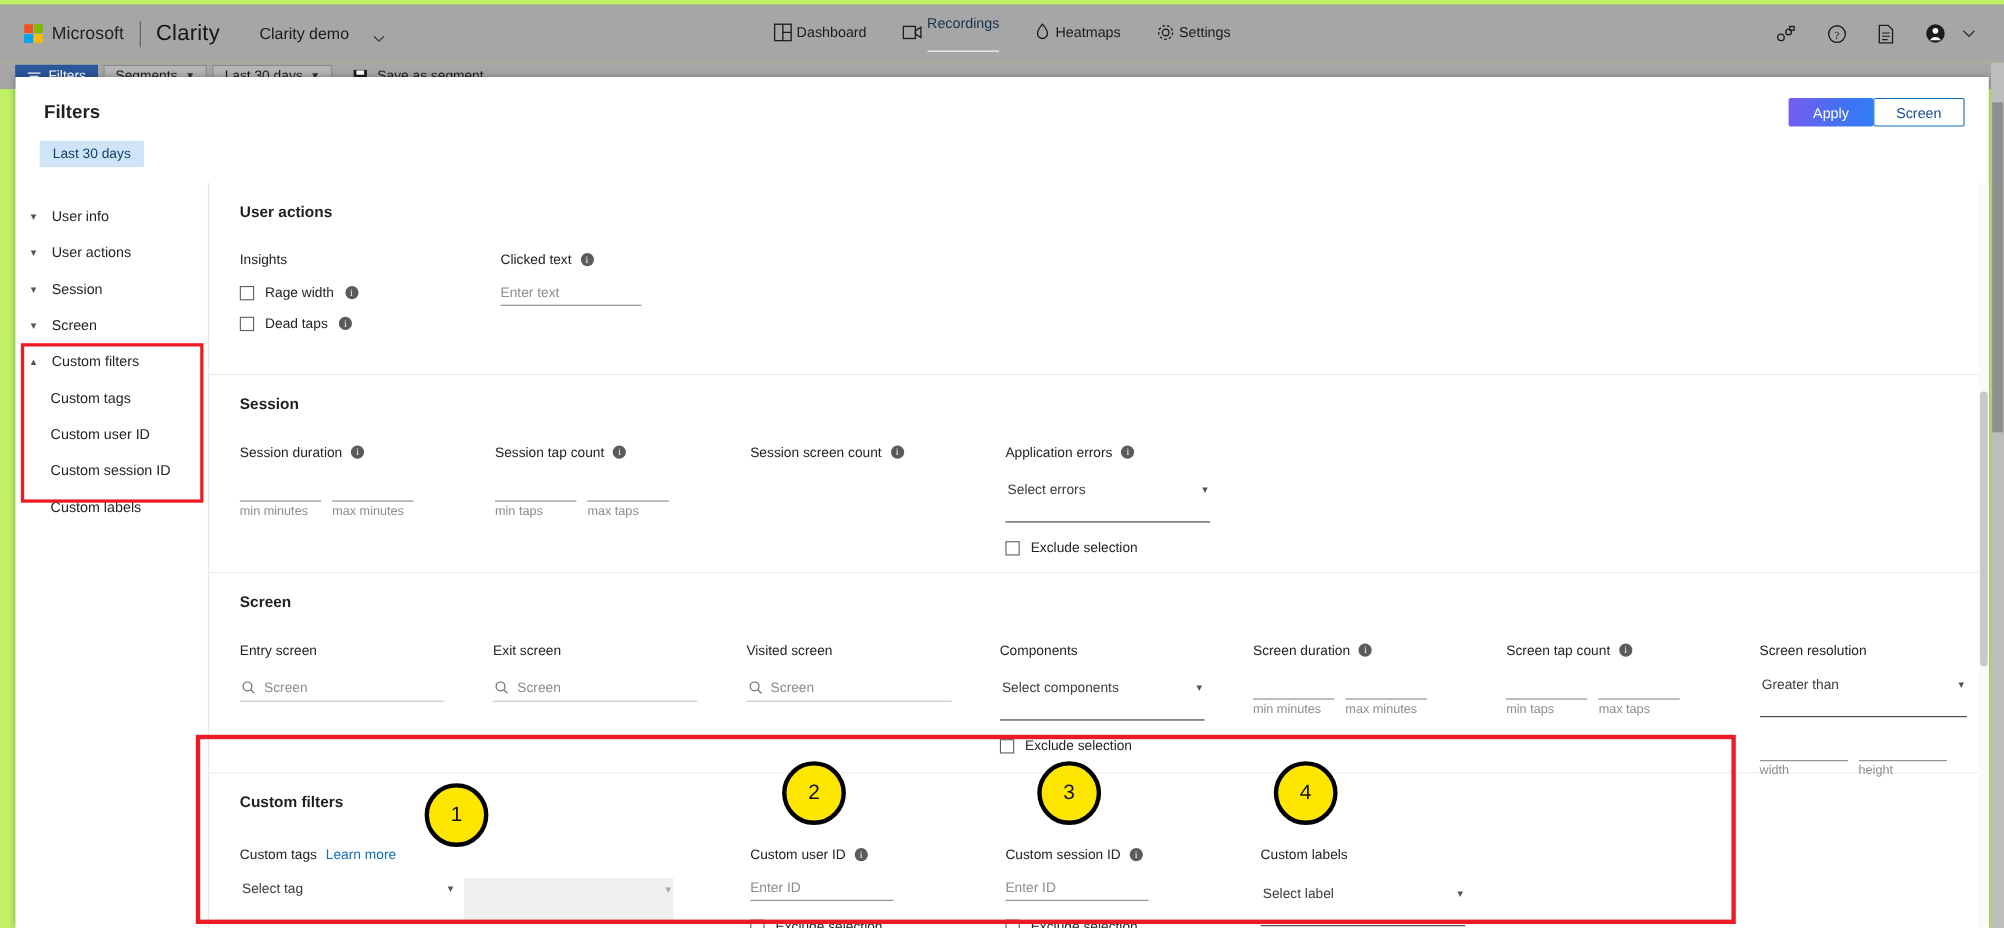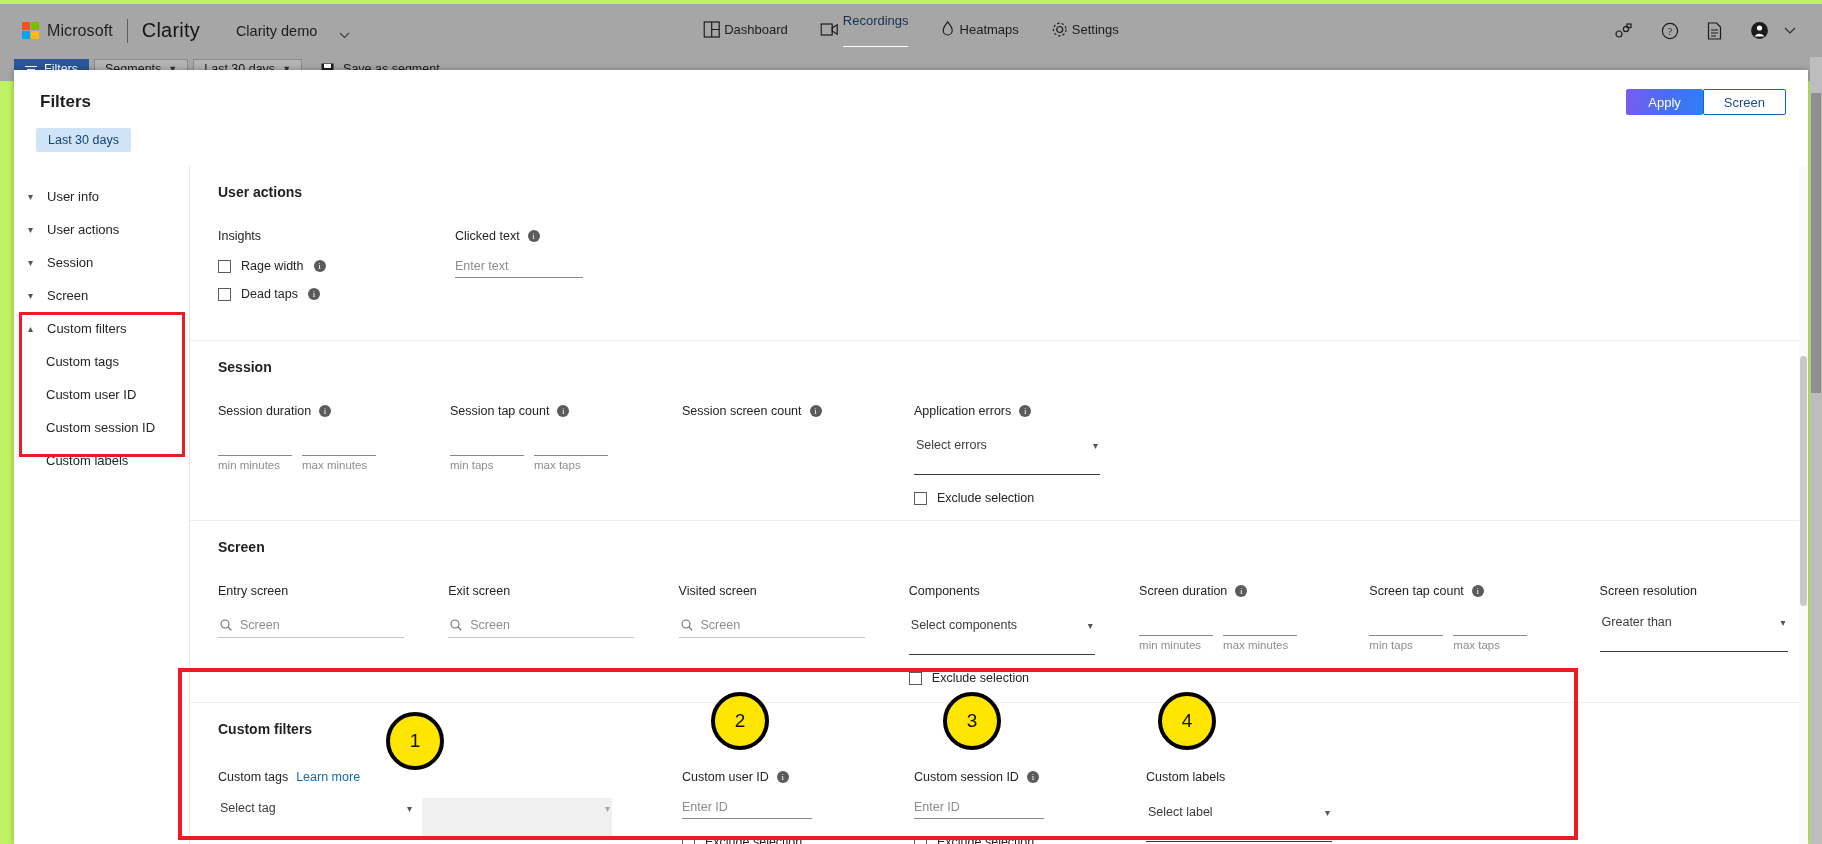--- a/index.html
+++ b/index.html
@@ -464,20 +464,30 @@
               </div>
             </div>
             <div class="col" style="width:210px">
               <div class="fieldlabel">
                   <span>Screen resolution</span>
                 </div>
               <div class="sel" style="width:188px;margin-top:14px">
                 <span>Greater than</span>
                 <span class="cv">▾</span>
               </div>
+              <div class="mm" style="margin-top:24px">
+                <div class="mmf">
+                  <div class="line" style="width:80px"></div>
+                    <div class="undertext">width</div>
+                </div>
+                <div class="mmf">
+                  <div class="line" style="width:80px"></div>
+                    <div class="undertext">height</div>
+                </div>
+              </div>
             </div>
           </div>
         </div>
         <div class="divider"></div>
 
         <div class="section" style="height:160px">
           <div class="sec-title">Custom filters</div>
           <div class="cols" style="margin-top:33px">
             <div class="col" style="width:464px">
               <div class="fieldlabel">

